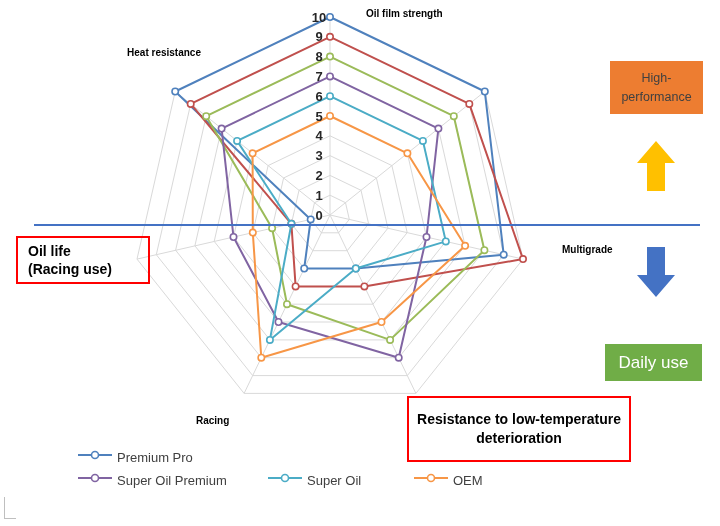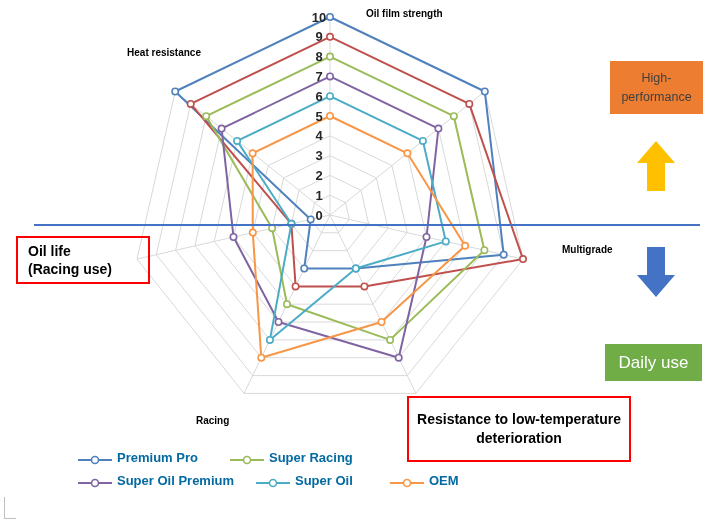--- a/index.html
+++ b/index.html
@@ -34,22 +34,22 @@
           display:flex;align-items:center;justify-content:center;z-index:2;}
   .arrow-svg{position:absolute;z-index:2;}
   #up-arrow{left:637px;top:141px;}
   #up-arrow polygon{fill:var(--up-arrow,#FFC000);}
   #down-arrow{left:637px;top:247px;}
   #down-arrow polygon{fill:var(--down-arrow,#4472C4);}
 
   #legend{position:absolute;left:78px;top:450px;z-index:2;}
   .legend-row{display:grid;align-items:center;margin-bottom:8px;}
   .legend-row:nth-child(1){grid-template-columns:152px 148px auto;}
-  .legend-row:nth-child(2){grid-template-columns:178px 134px auto;}
-  .legend-item{display:flex;align-items:flex-end;gap:5px;font-weight:700;font-size:13px;color:#0369a1;}
+  .legend-row:nth-child(2){grid-template-columns:178px 134px auto;gap:12px;}
+  .legend-item{display:flex;align-items:flex-start;gap:5px;font-weight:400;font-size:13px;color:#404040;}
 
   #corner-artifact{position:absolute;left:4px;top:497px;width:11px;height:21px;
                    border-left:1px solid #bfbfbf;border-bottom:1px solid #bfbfbf;z-index:1;}
 </style>
 </head>
 <body>
 
 <div id="screen">
 
   <svg id="radar-svg" width="720" height="526" viewBox="0 0 720 526">
@@ -161,27 +161,20 @@
 
   <div id="legend">
     <div class="legend-row">
         <div class="legend-item">
           <svg width="34" height="10">
             <line x1="0" y1="5" x2="34" y2="5" stroke="#4F81BD" stroke-width="2"></line>
             <circle cx="17" cy="5" r="3.5" fill="#fff" stroke="#4F81BD" stroke-width="1.6"></circle>
           </svg>
           <span>Premium Pro</span>
         </div>
-        <div class="legend-item">
-          <svg width="34" height="10">
-            <line x1="0" y1="5" x2="34" y2="5" stroke="#9BBB59" stroke-width="2"></line>
-            <circle cx="17" cy="5" r="3.5" fill="#fff" stroke="#9BBB59" stroke-width="1.6"></circle>
-          </svg>
-          <span>Super Racing</span>
-        </div>
       </div>
     <div class="legend-row">
         <div class="legend-item">
           <svg width="34" height="10">
             <line x1="0" y1="5" x2="34" y2="5" stroke="#8064A2" stroke-width="2"></line>
             <circle cx="17" cy="5" r="3.5" fill="#fff" stroke="#8064A2" stroke-width="1.6"></circle>
           </svg>
           <span>Super Oil Premium</span>
         </div>
         <div class="legend-item">

